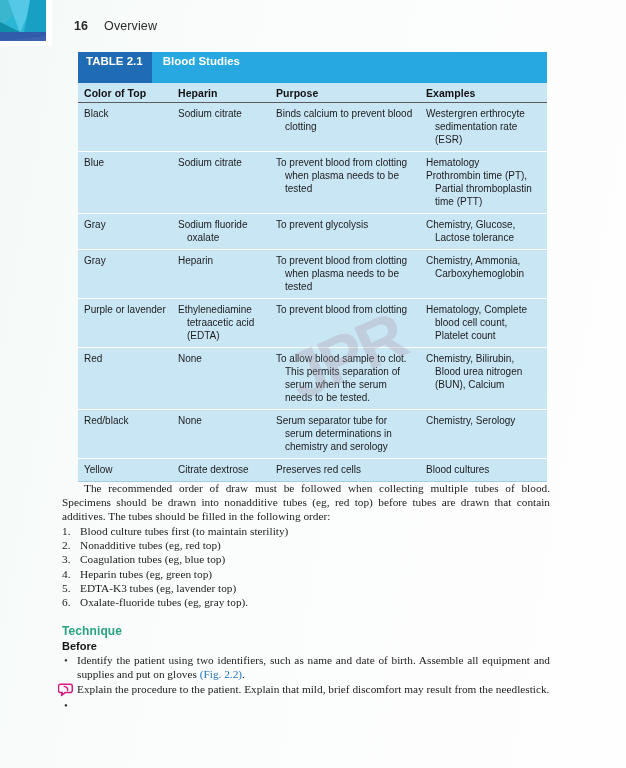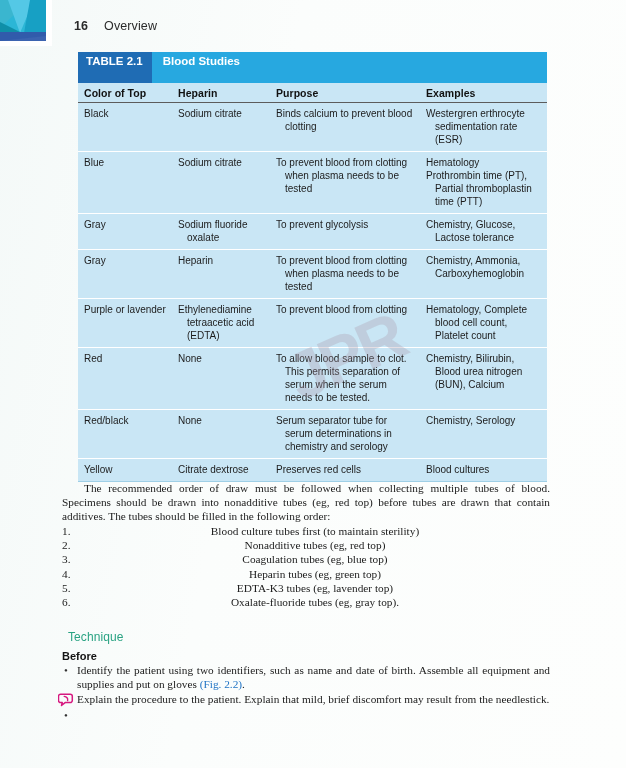--- a/index.html
+++ b/index.html
@@ -153,41 +153,40 @@
     margin: 0;
     padding: 0;
     list-style: none;
     counter-reset: draw;
   }
   ol.drawlist li {
     counter-increment: draw;
     position: relative;
     padding-left: 18px;
     line-height: 14.1px;
-    text-align: center;
   }
   ol.drawlist li::before {
     content: counter(draw) ".";
     position: absolute;
     left: 0;
     width: 14px;
     text-align: left;
   }
 
   
   .technique {
     position: absolute;
     left: 62px; top: 624px;
     width: 488px;
   }
   .technique h2 {
-    margin: 6px;
+    margin: 0;
     font-family: "Liberation Sans", sans-serif;
     font-size: 12px;
-    font-weight: normal;
+    font-weight: bold;
     color: #2aa383;
     letter-spacing: .1px;
   }
   .technique h3 {
     margin: 2px 0 1px 0;
     font-family: "Liberation Sans", sans-serif;
     font-size: 11px;
     font-weight: bold;
     color: #141414;
   }

